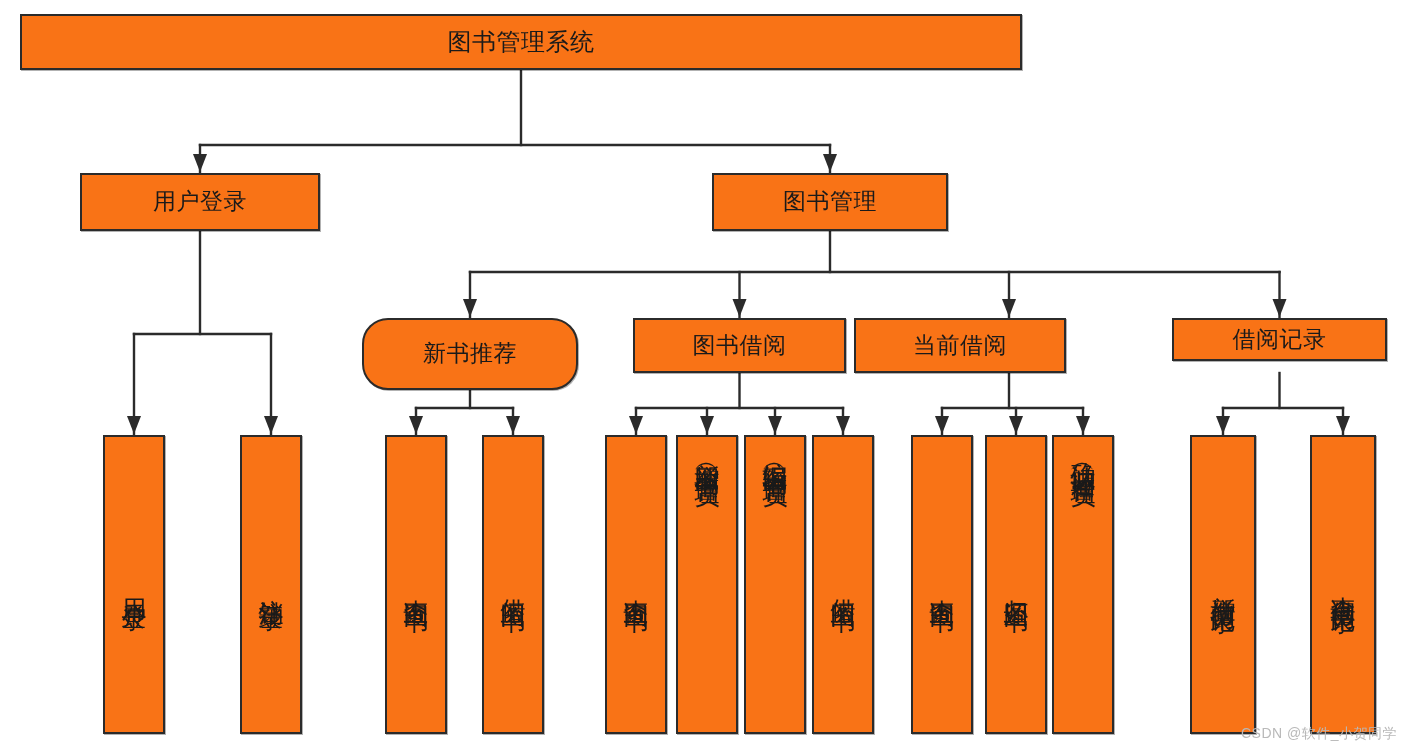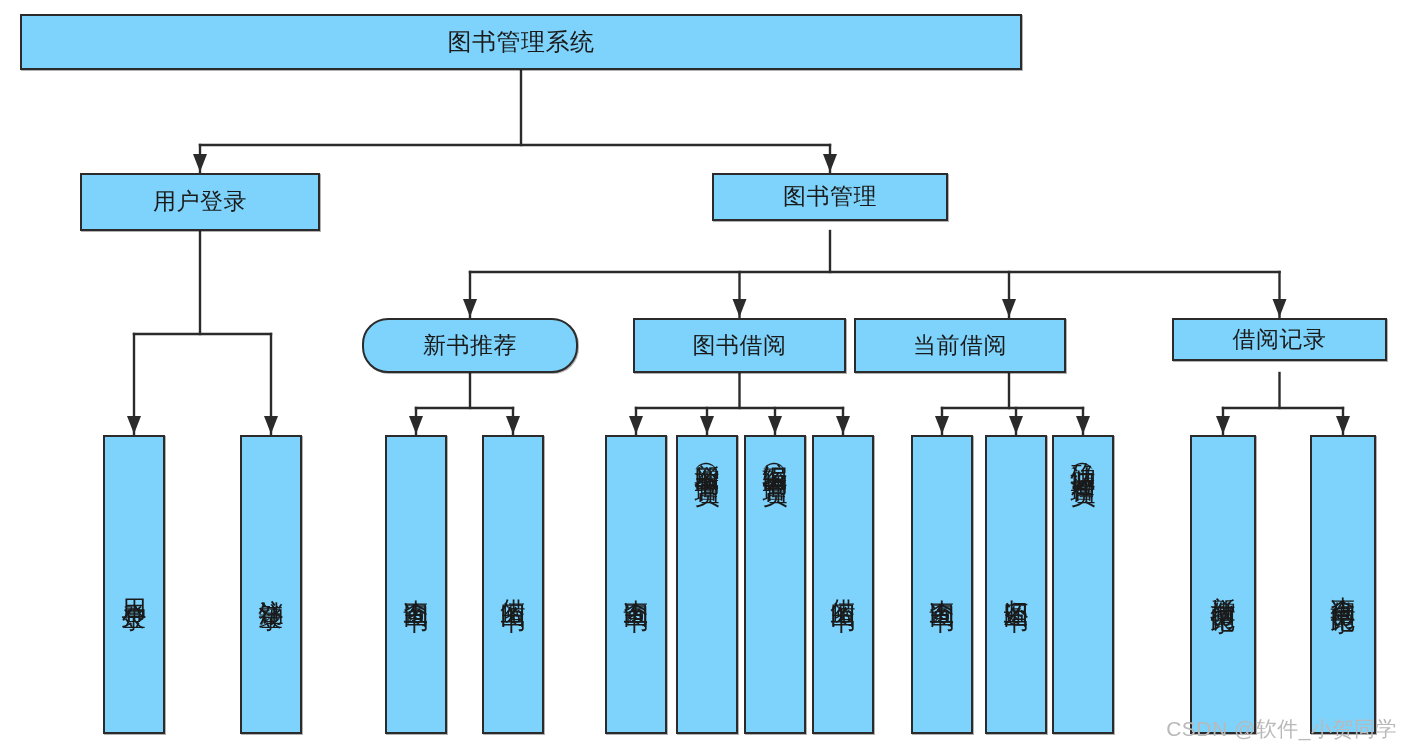--- a/index.html
+++ b/index.html
@@ -22,21 +22,21 @@
     position: absolute;
     left: 0;
     top: 0;
     width: 1405px;
     height: 747px;
     pointer-events: none;
   }
   .node {
     position: absolute;
     box-sizing: border-box;
-    background: #7dd3fc;
+    background: #f97316;
     border: 2px solid #2b2b2b;
     box-shadow: 1px 1px 0 rgba(0,0,0,0.30);
     display: flex;
     align-items: center;
     justify-content: center;
     color: #1a1a1a;
     z-index: 2;
   }
   .node-label {
     display: block;
@@ -67,21 +67,21 @@
     text-orientation: upright;
     font-size: 25px;
     letter-spacing: 3px;
     line-height: 1;
     white-space: nowrap;
   }
   #watermark {
     position: absolute;
     right: 8px;
     bottom: 4px;
-    font-size: 21px;
+    font-size: 14px;
     color: #b9b9b9;
     letter-spacing: 0.5px;
     z-index: 5;
     user-select: none;
     white-space: nowrap;
   }
 </style>
 </head>
 <body>
 
@@ -142,24 +142,24 @@
       <path d="M 1336 416 L 1350 416 L 1343 434 Z" fill="#2b2b2b"></path>
     </svg>
 
   <div id="nodes-layer">
       <div class="node horiz root" style="left: 20px; top: 14px; width: 1002px; height: 56px;">
         <span class="node-label">图书管理系统</span>
       </div>
       <div class="node horiz" style="left: 80px; top: 173px; width: 240px; height: 58px;">
         <span class="node-label">用户登录</span>
       </div>
-      <div class="node horiz" style="left: 712px; top: 173px; width: 236px; height: 48px;">
+      <div class="node horiz" style="left: 712px; top: 173px; width: 236px; height: 58px;">
         <span class="node-label">图书管理</span>
       </div>
-      <div class="node horiz" style="left: 362px; top: 318px; width: 216px; height: 55px; border-radius: 26px;">
+      <div class="node horiz" style="left: 362px; top: 318px; width: 216px; height: 72px; border-radius: 26px;">
         <span class="node-label">新书推荐</span>
       </div>
       <div class="node horiz" style="left: 633px; top: 318px; width: 213px; height: 55px;">
         <span class="node-label">图书借阅</span>
       </div>
       <div class="node horiz" style="left: 854px; top: 318px; width: 212px; height: 55px;">
         <span class="node-label">当前借阅</span>
       </div>
       <div class="node horiz" style="left: 1172px; top: 318px; width: 215px; height: 43px;">
         <span class="node-label">借阅记录</span>

